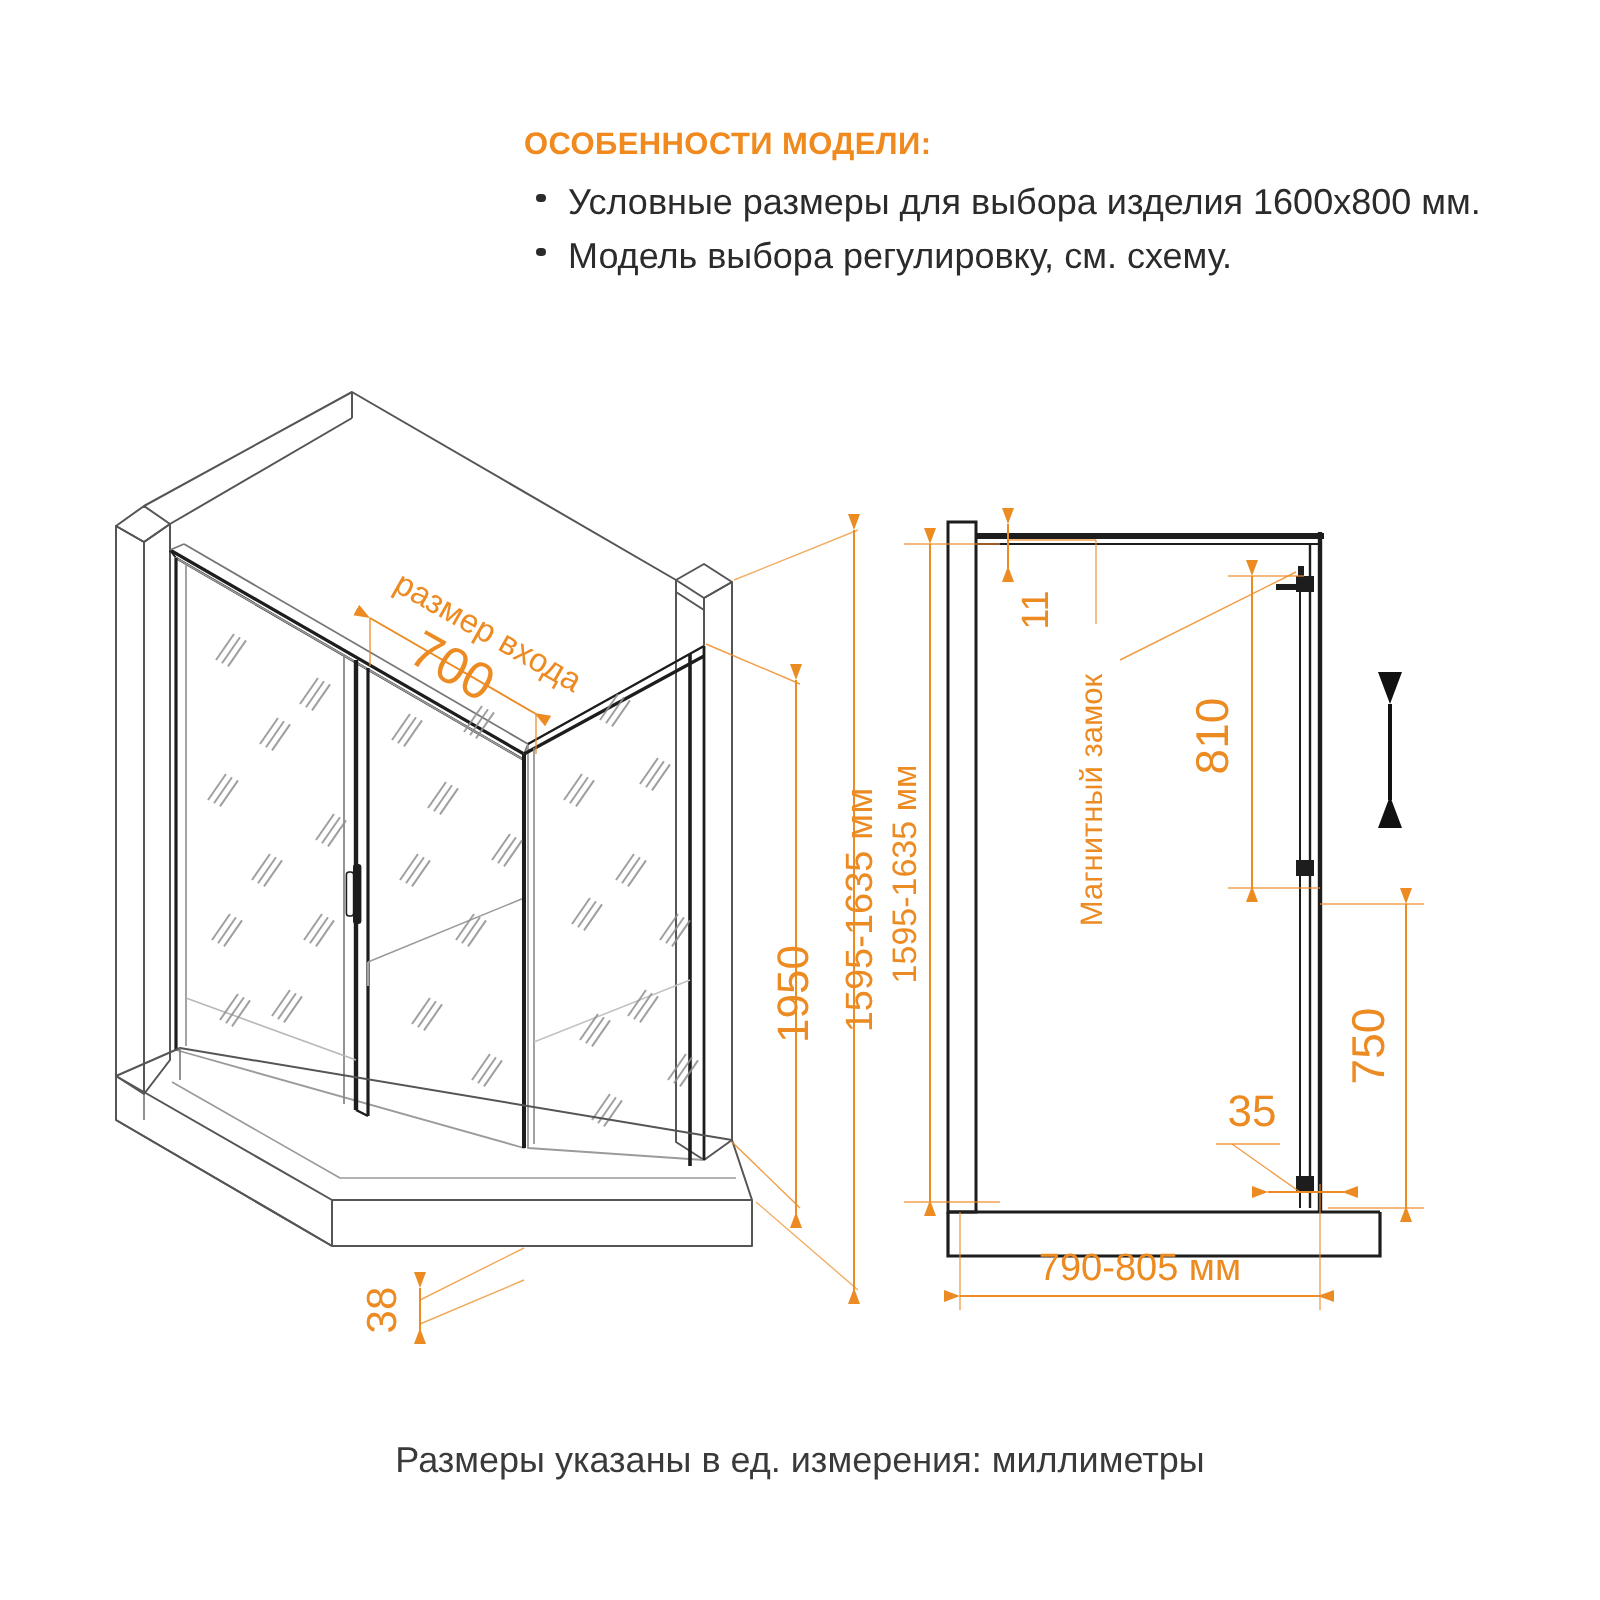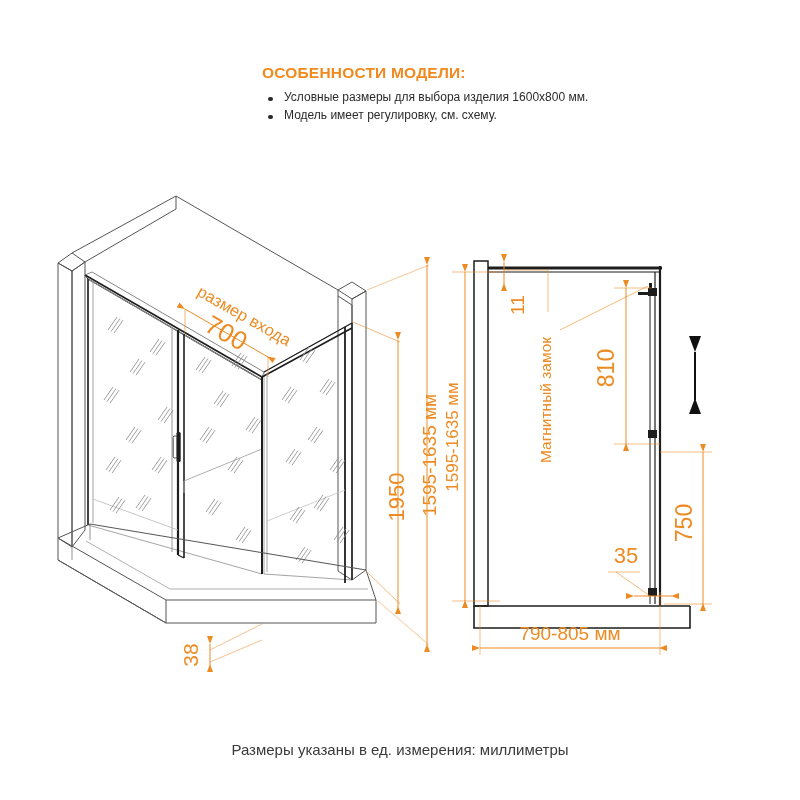--- a/index.html
+++ b/index.html
@@ -25,56 +25,56 @@
     margin:0 0 6px 0;
     line-height:1.2;
   }
   .features ul{
     list-style:none;
     margin:0;padding:0;
   }
   .features li{
     position:relative;
     padding-left:22px;
-    font-size:12px;
+    font-size:18px;
     color:#2b2b2b;
     line-height:1.44;
     margin-bottom:1px;
   }
   .features li::before{
     content:"";
     position:absolute;
     left:6px;top:8px;
     width:4.5px;height:4.5px;
     border-radius:50%;
     background:#2b2b2b;
   }
 
   
   #drawing{position:absolute;left:0;top:0;width:800px;height:800px;}
 
   
   .footer-note{
     position:absolute;
-    left:0;top:741px;width:800px;
+    left:0;top:720px;width:800px;
     text-align:center;
-    font-size:15px;
+    font-size:18px;
     color:#3a3a3a;
   }
 </style>
 </head>
 <body>
 
 <div id="root">
 
   <div class="features">
     <div class="features-title">ОСОБЕННОСТИ МОДЕЛИ:</div>
     <ul>
       <li>Условные размеры для выбора изделия 1600х800 мм.</li>
-      <li>Модель имеет регулировку, см. схему.</li>
+      <li>Модель выбора регулировку, см. схему.</li>
     </ul>
   </div>
 
   <svg id="drawing" viewBox="0 0 800 800">
     <defs>
       <marker id="ar-o-s" markerWidth="9" markerHeight="9" refX="8" refY="3" orient="auto" markerUnits="strokeWidth">
         <path d="M0,0 L8,3 L0,6 z" fill="#ED8B23"></path>
       </marker>
       <marker id="ar-o-e" markerWidth="9" markerHeight="9" refX="1" refY="3" orient="auto" markerUnits="strokeWidth">
         <path d="M8,0 L0,3 L8,6 z" fill="#ED8B23"></path>

